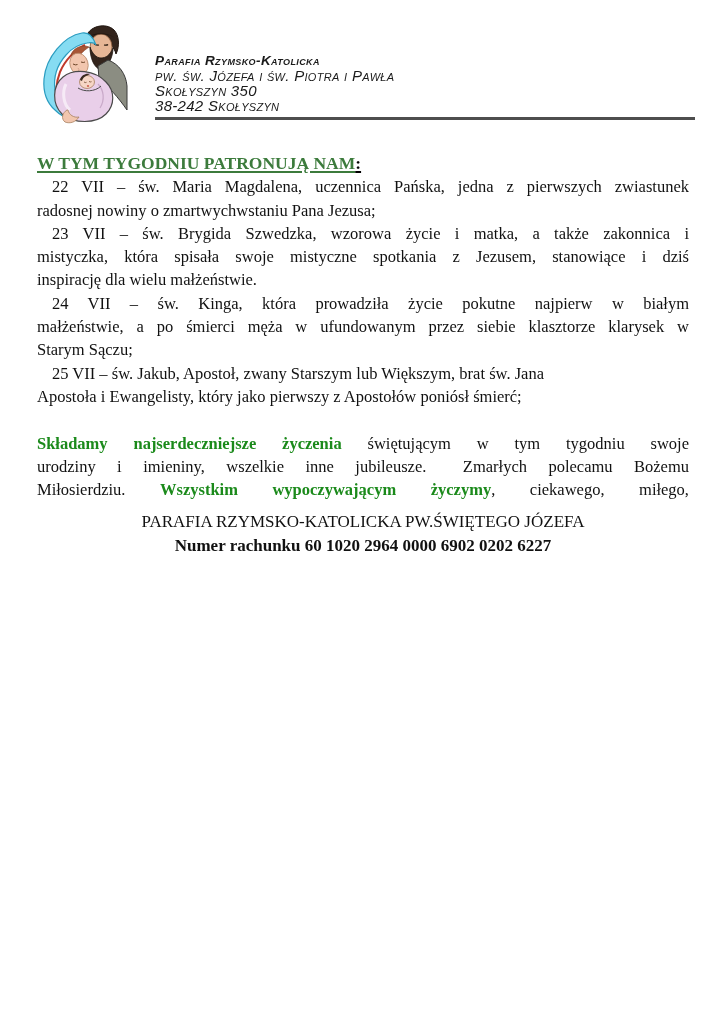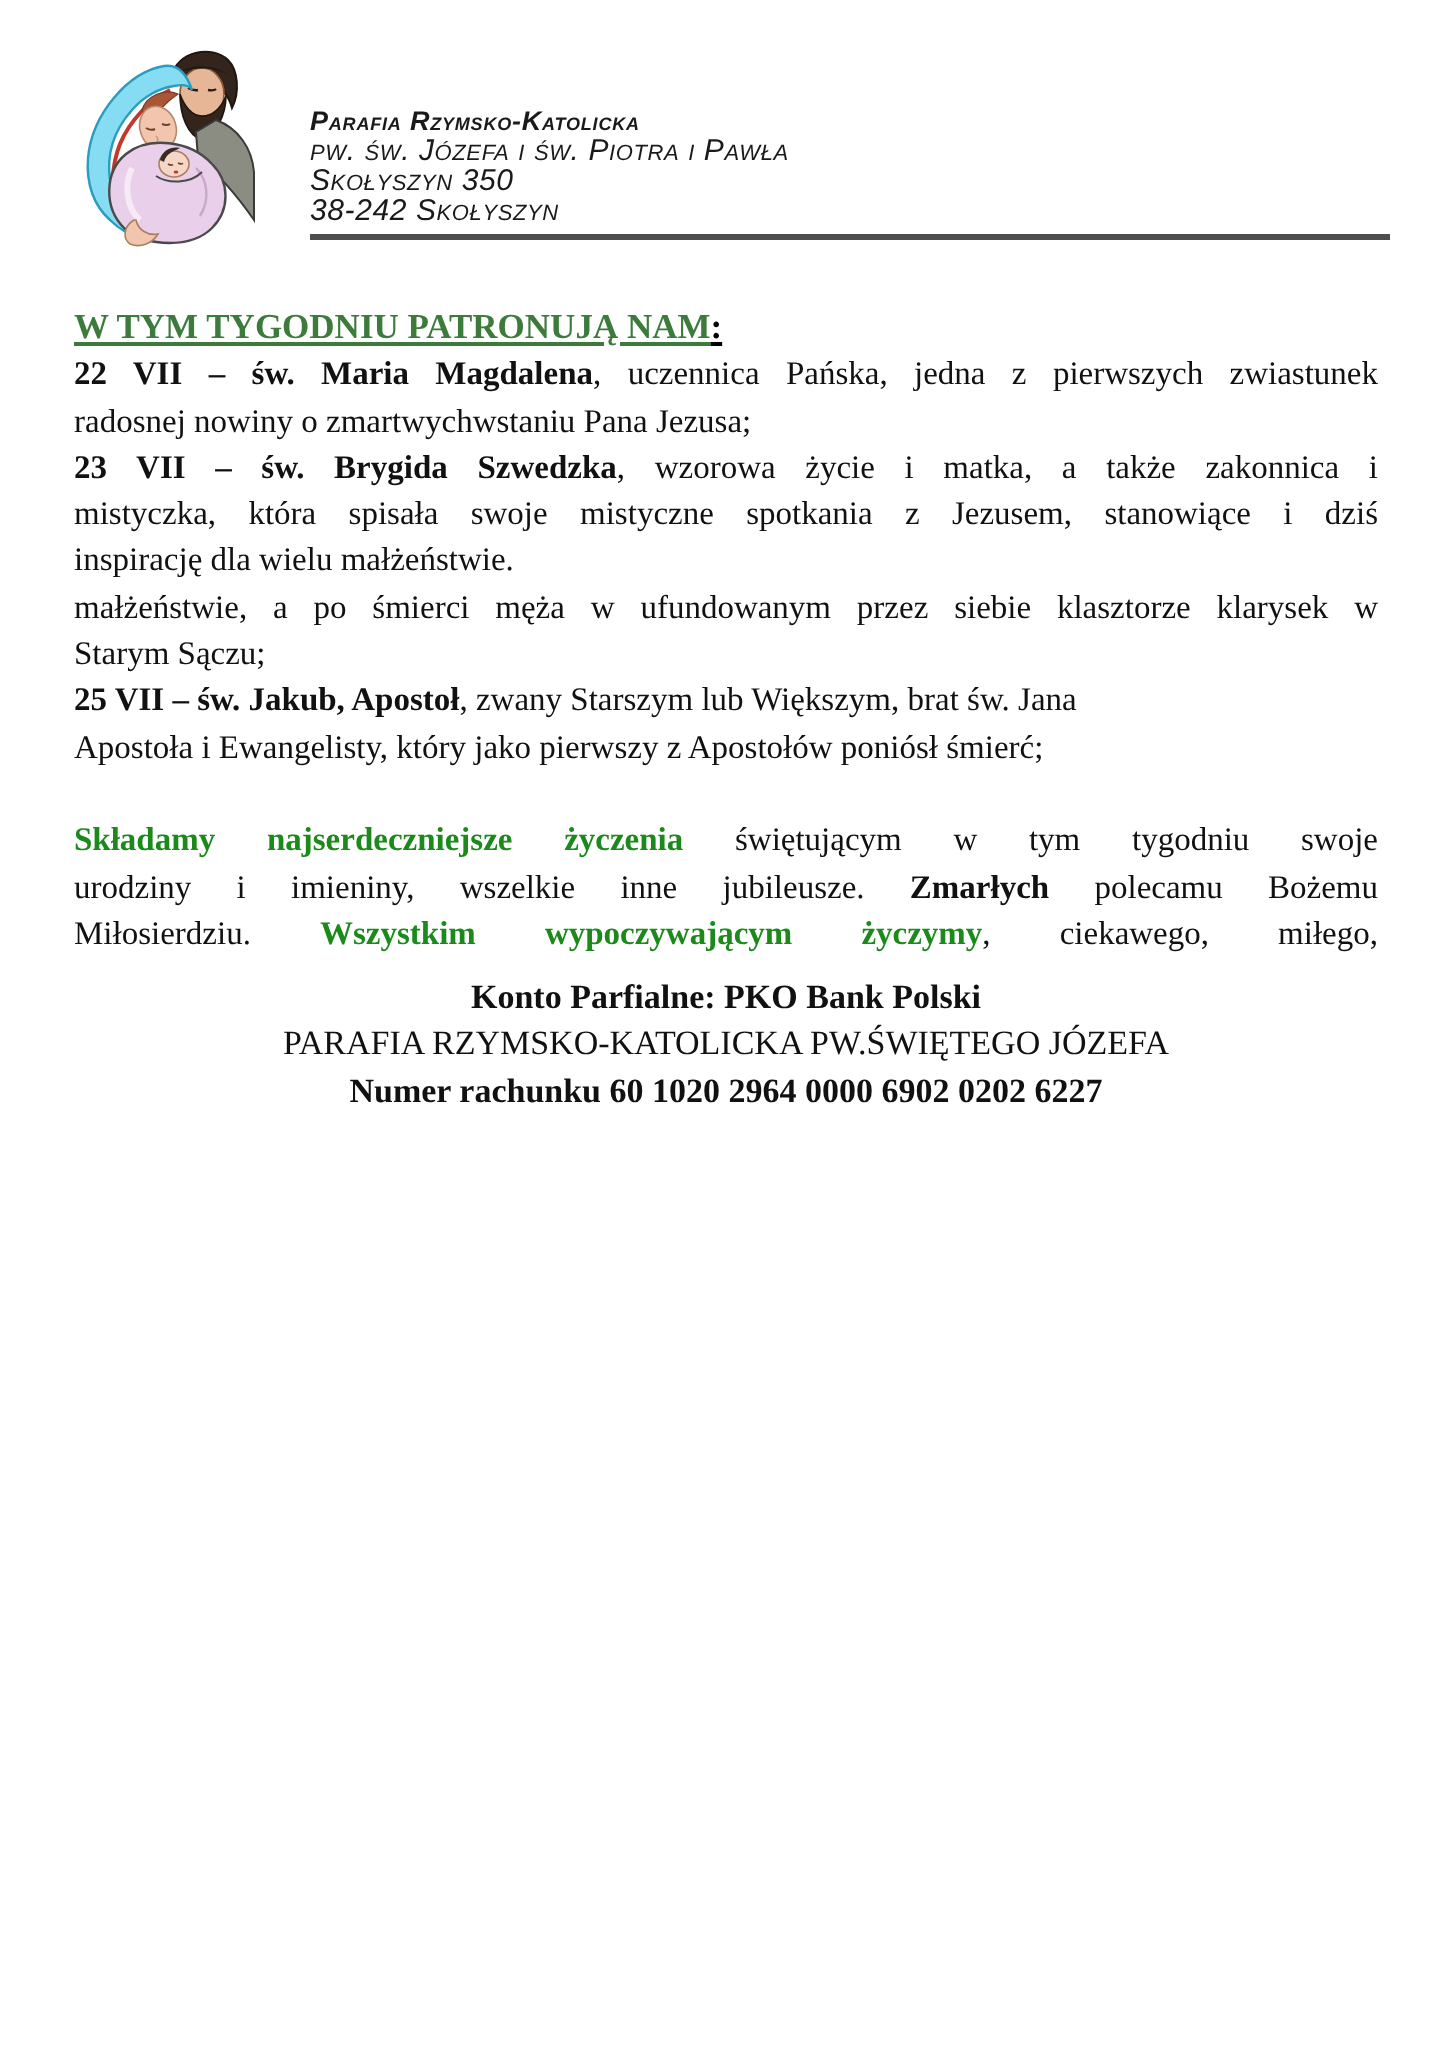--- a/index.html
+++ b/index.html
@@ -75,21 +75,21 @@
     text-decoration: underline;
     text-decoration-thickness: 2px;
     text-underline-offset: 2px;
   }
   .line { text-align: left; }
   .line.stretch {
     text-align: justify;
     text-align-last: justify;
   }
   .run-normal { font-weight: normal; }
-  .run-bold { font-weight: bold; }
+  .run-bold { font-weight: normal; margin-left: 15px; }
   .run-green-bold { font-weight: bold; color: var(--body-green, #1b8a1b); }
 
   .wishes { margin-top: 23.3px; }
 
   .account {
     margin-top: 9px;
     text-align: center;
     font-size: 17px;
   }
   .account-line-bold { font-weight: bold; }
@@ -162,34 +162,34 @@
     <div class="paragraph">
         <div class="line stretch"><span class="run-bold">22 VII – św. Maria Magdalena</span><span class="run-normal">, uczennica Pańska, jedna z pierwszych zwiastunek</span></div>
         <div class="line"><span class="run-normal">radosnej nowiny o zmartwychwstaniu Pana Jezusa;</span></div>
       </div>
     <div class="paragraph">
         <div class="line stretch"><span class="run-bold">23 VII – św. Brygida Szwedzka</span><span class="run-normal">, wzorowa życie i matka, a także zakonnica i</span></div>
         <div class="line stretch"><span class="run-normal">mistyczka, która spisała swoje mistyczne spotkania z Jezusem, stanowiące i dziś</span></div>
         <div class="line"><span class="run-normal">inspirację dla wielu małżeństwie.</span></div>
       </div>
     <div class="paragraph">
+        <div class="line stretch"><span class="run-bold">24 VII – św. Kinga,</span><span class="run-normal"> która prowadziła życie pokutne najpierw w białym</span></div>
         <div class="line stretch"><span class="run-normal">małżeństwie, a po śmierci męża w ufundowanym przez siebie klasztorze klarysek w</span></div>
         <div class="line"><span class="run-normal">Starym Sączu;</span></div>
       </div>
     <div class="paragraph">
         <div class="line"><span class="run-bold">25 VII – św. Jakub, Apostoł</span><span class="run-normal">, zwany Starszym lub Większym, brat św. Jana</span></div>
         <div class="line"><span class="run-normal">Apostoła i Ewangelisty, który jako pierwszy z Apostołów poniósł śmierć;</span></div>
       </div>
 
     <div class="paragraph wishes">
         <div class="line stretch"><span class="run-green-bold">Składamy najserdeczniejsze życzenia</span><span class="run-normal"> świętującym w tym tygodniu swoje</span></div>
         <div class="line stretch"><span class="run-normal">urodziny i imieniny, wszelkie inne jubileusze. </span><span class="run-bold">Zmarłych</span><span class="run-normal"> polecamu Bożemu</span></div>
         <div class="line stretch"><span class="run-normal">Miłosierdziu. </span><span class="run-green-bold">Wszystkim wypoczywającym życzymy</span><span class="run-normal">, ciekawego, miłego,</span></div>
       </div>
 
     <div class="account">
-      <div class="account-line-bold">Konto Parfialne: PKO Bank Polski</div>
       <div>PARAFIA RZYMSKO-KATOLICKA PW.ŚWIĘTEGO JÓZEFA</div>
       <div class="account-line-bold">Numer rachunku 60 1020 2964 0000 6902 0202 6227</div>
     </div>
 
   </div>
 </div>
 
 </body></html>

